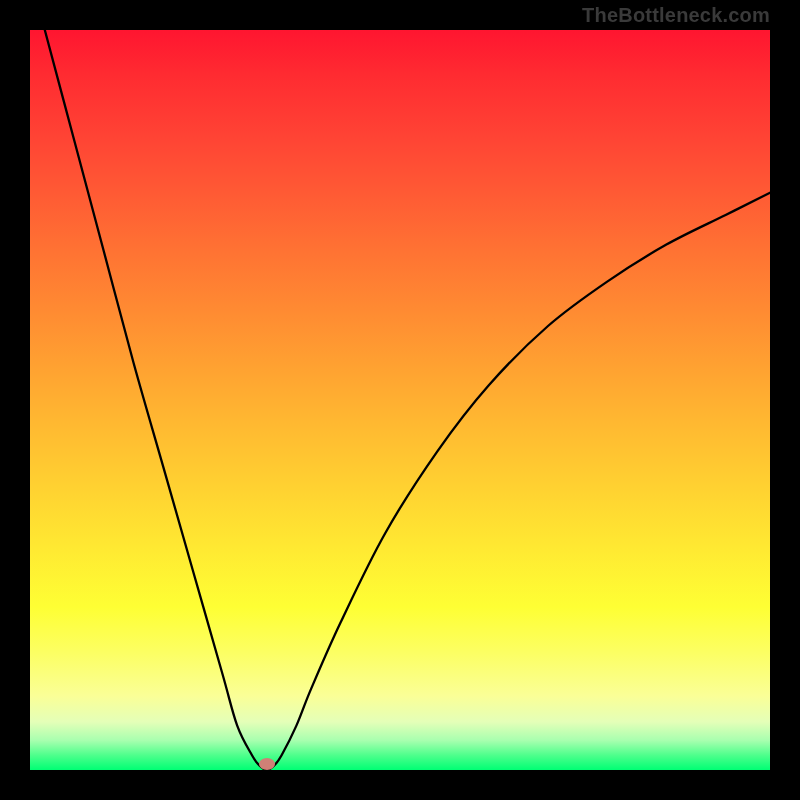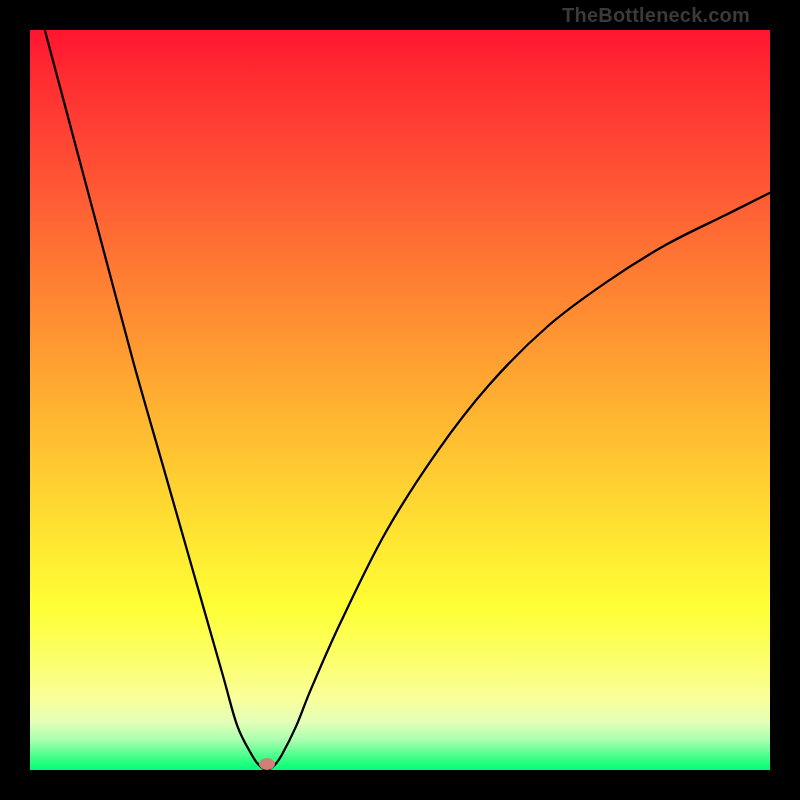--- a/index.html
+++ b/index.html
@@ -9,20 +9,21 @@
     height: 800px;
     background: #000;
     overflow: hidden;
     font-family: Arial, Helvetica, sans-serif;
   }
   .frame {
     position: relative;
     width: 760px;
     height: 800px;
     background: #000;
+    padding-left: 20px;
   }
   .watermark {
     position: absolute;
     top: 4px;
     right: 10px;
     color: #3a3a3a;
     font-size: 20px;
     font-weight: 600;
     letter-spacing: 0.2px;
     user-select: none;

